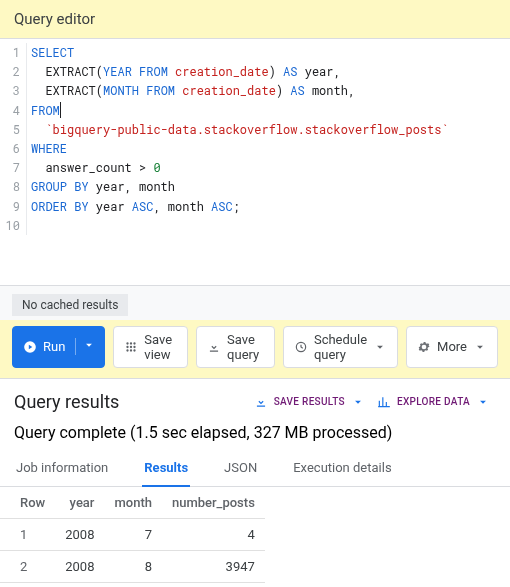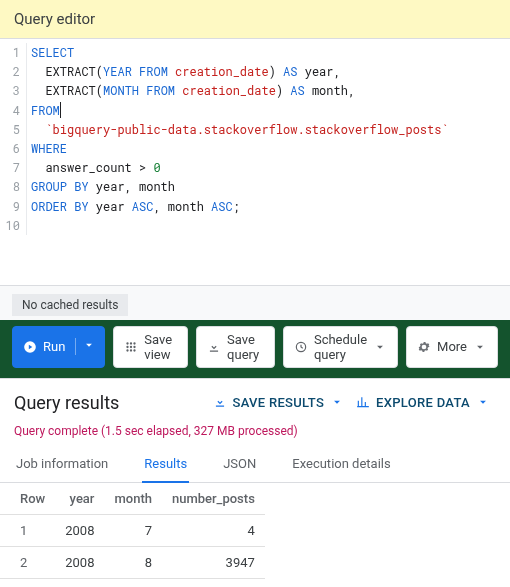--- a/index.html
+++ b/index.html
@@ -55,21 +55,21 @@
     background: #e8eaed;
     color: #3c4043;
     font-size: 12px;
     padding: 4px 10px;
     border-radius: 0;
   }
   .toolbar {
     display: flex;
     gap: 8px;
     padding: 6px 12px 10px 12px;
-    background: #14532d;
+    background: #fef9c3;
     border-bottom: 1px solid #dadce0;
   }
   .btn {
     display: inline-flex;
     align-items: center;
     gap: 6px;
     border: 1px solid #dadce0;
     background: #fff;
     color: #3c4043;
     font-size: 13px;
@@ -100,49 +100,49 @@
     font-size: 18px;
     font-weight: 400;
     color: #202124;
     flex: 0 0 auto;
     margin-right: auto;
   }
   .link-btn {
     display: inline-flex;
     align-items: center;
     gap: 6px;
-    color: #0c4a6e;
-    font-size: 13px;
+    color: #701a75;
+    font-size: 10px;
     font-weight: 500;
     cursor: pointer;
     padding: 4px 6px;
     letter-spacing: 0.3px;
   }
   .results-meta {
-    color: #be185d;
-    font-size: 12px;
+    color: #000000;
+    font-size: 16px;
     padding: 4px 14px 8px 14px;
   }
   .tabs {
     display: flex;
     gap: 32px;
     padding: 0 14px;
     border-bottom: 1px solid #dadce0;
     font-size: 13px;
     color: #5f6368;
   }
   .tab {
     padding: 10px 2px;
     cursor: pointer;
   }
   .tab.active {
     color: #1a73e8;
     border-bottom: 2px solid #1a73e8;
     margin-bottom: -1px;
-    font-weight: 400;
+    font-weight: 700;
   }
 
   table {
     border-collapse: collapse;
     font-size: 13px;
     color: #3c4043;
   }
   th, td {
     padding: 8px 10px;
     border-bottom: 1px solid #e0e0e0;

